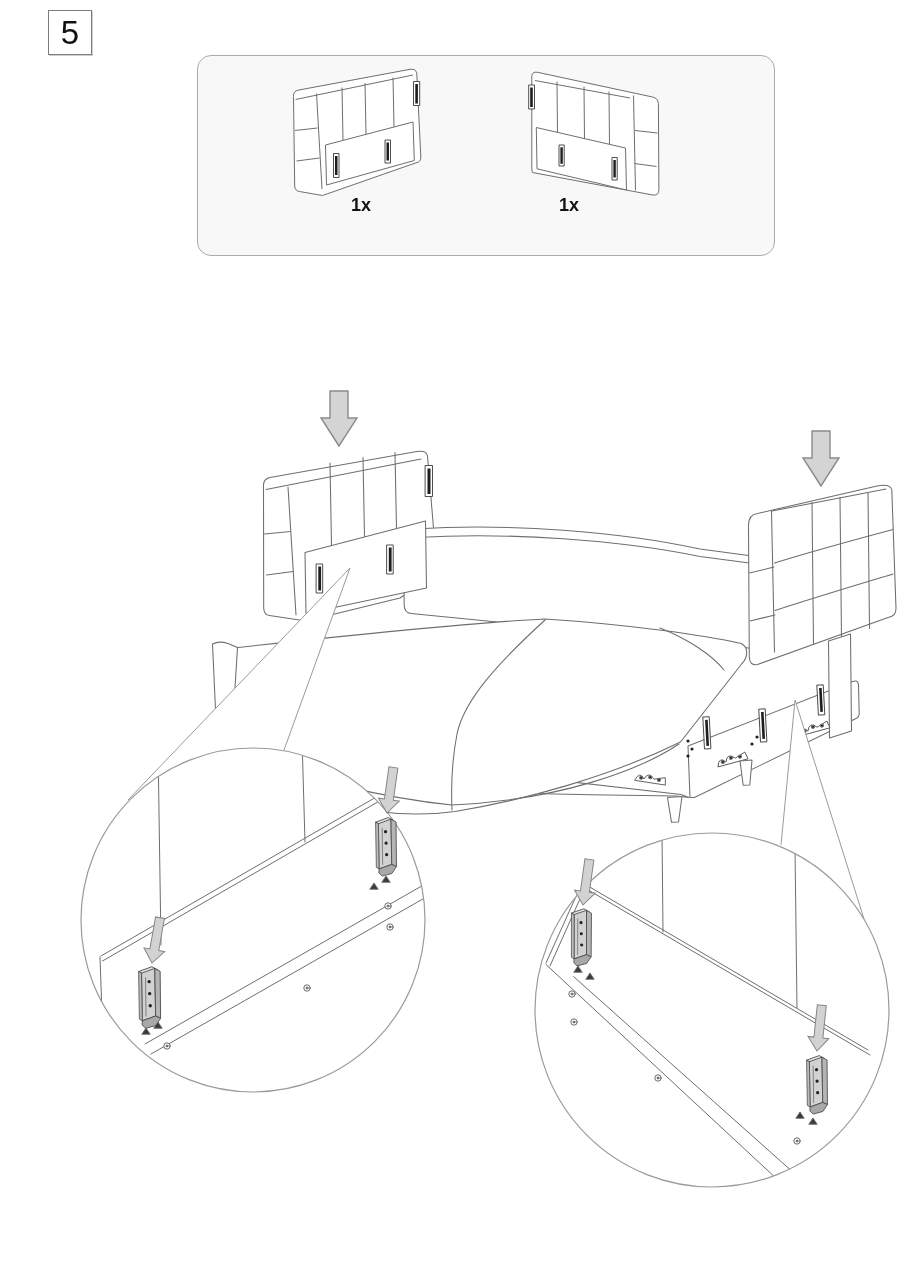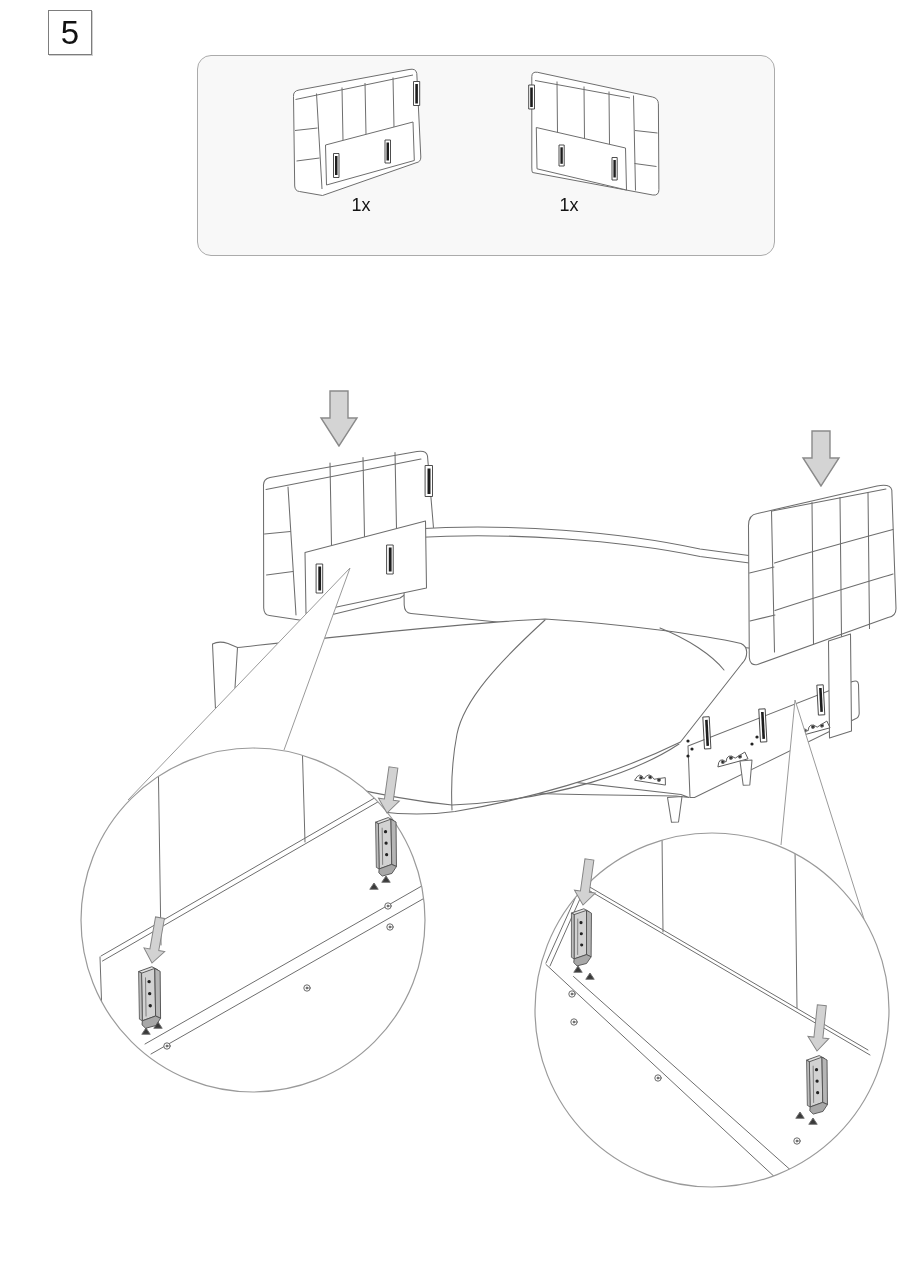--- a/index.html
+++ b/index.html
@@ -14,21 +14,21 @@
     box-shadow:1px 1px 0 #cfcfcf;
   }
   .step-box span{font-size:33px;color:#111;line-height:1;}
   .parts-box{
     position:absolute;left:197px;top:55px;width:576px;height:199px;
     background:#f8f8f8;border:1.4px solid #ababab;border-radius:14px;z-index:0;
   }
   .scene{position:absolute;left:0;top:0;z-index:1;}
   .qty{
     position:absolute;z-index:3;width:70px;text-align:center;
-    font-size:18px;font-weight:400;color:#141414;
+    font-size:18px;font-weight:700;color:#141414;
   }
   .qty.l{left:326px;top:195px;}
   .qty.r{left:534px;top:195px;}
 </style>
 </head>
 <body>
 
 <div class="canvas">
 
   <div class="step-box">

